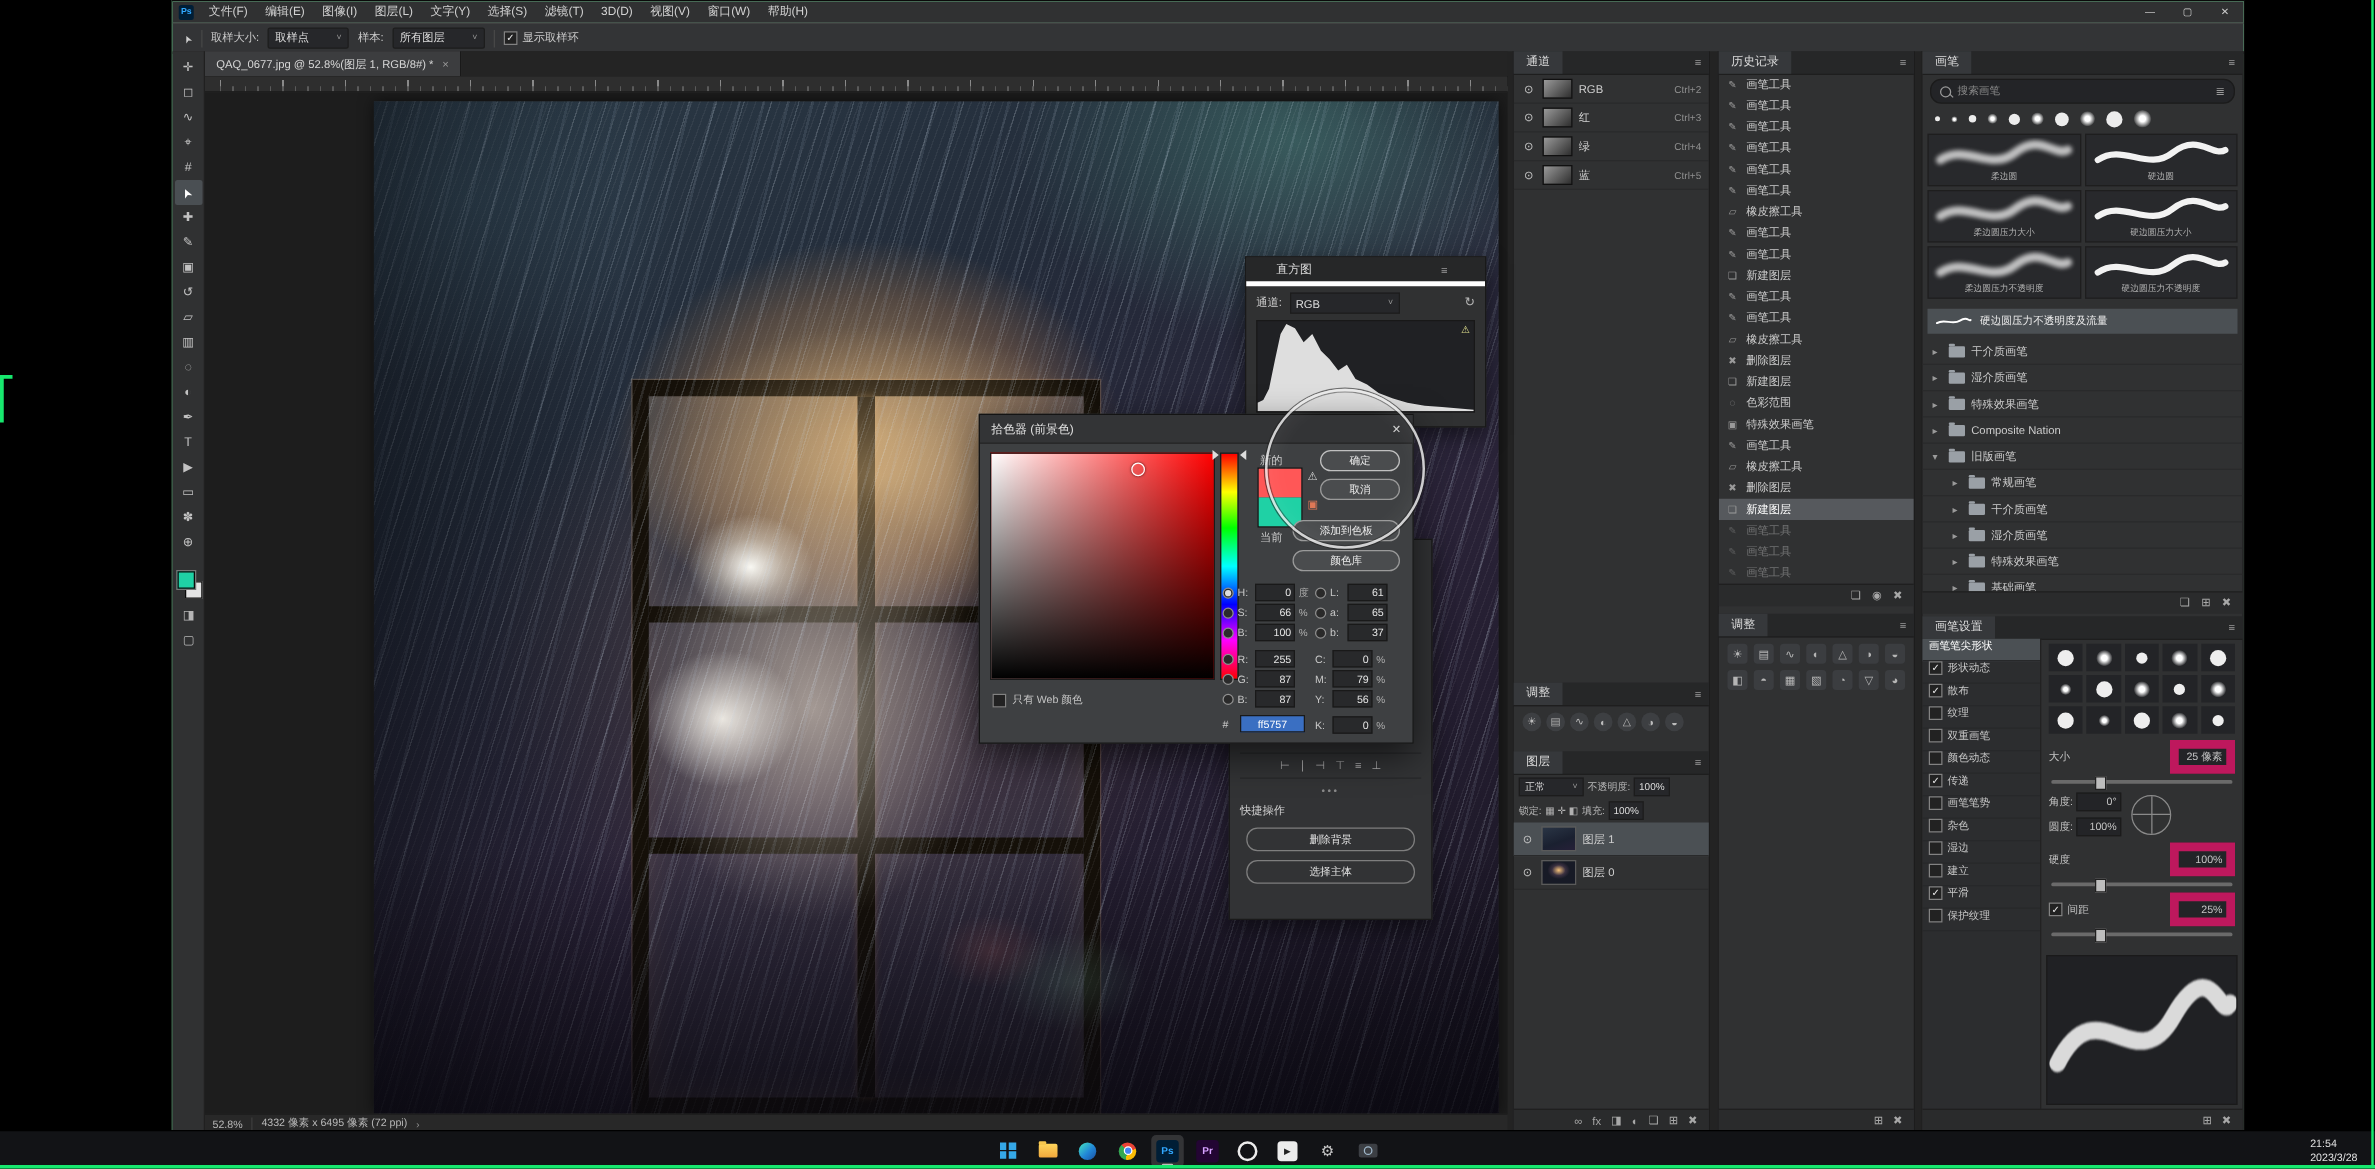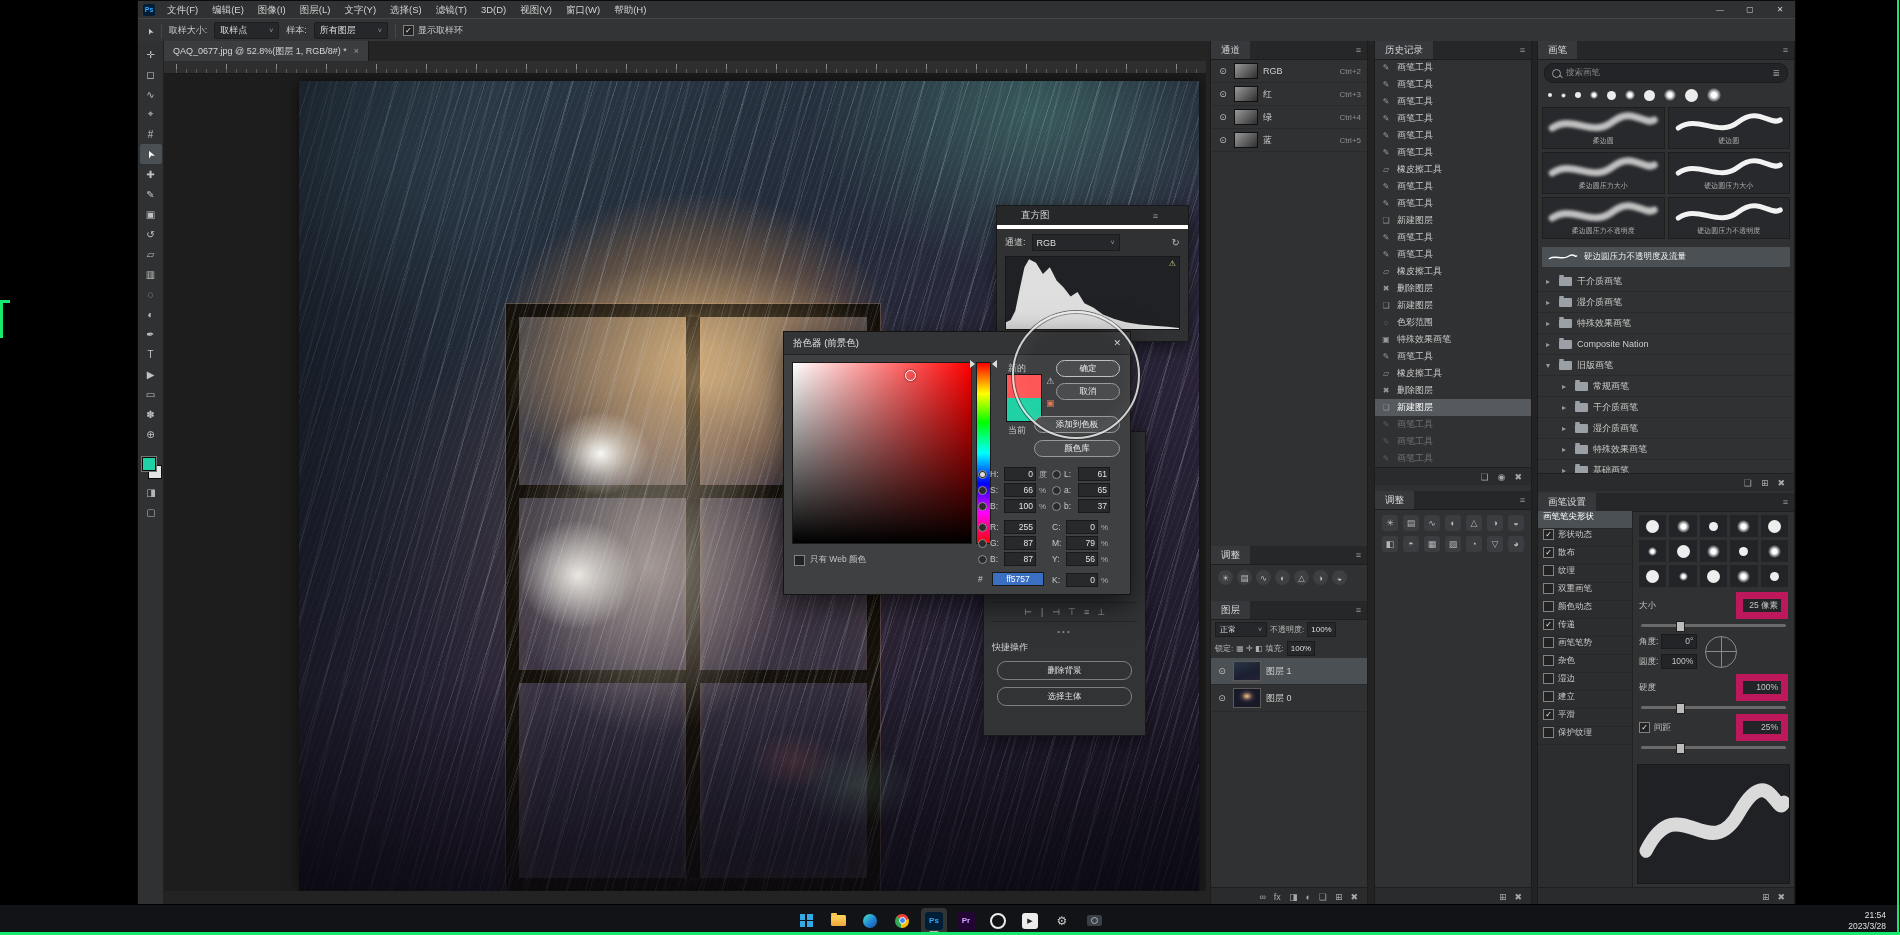--- a/index.html
+++ b/index.html
@@ -258,21 +258,21 @@
 .edge-ic{width:14px;height:14px;border-radius:50%;background:linear-gradient(135deg,#45e6c2 0%,#2186d7 55%,#1b4fa0 100%)}
 .chrome-ic{width:14px;height:14px;border-radius:50%;background:conic-gradient(from -45deg,#ea4335 0 33%,#fbbc05 33% 66%,#34a853 66% 100%);position:relative}
 .chrome-ic::after{content:"";position:absolute;inset:3.5px;background:#4285f4;border:1.5px solid #fff;border-radius:50%}
 .ps-ic{width:18px;height:18px;border-radius:3px;background:#001e36;color:#31a8ff;font-size:8px;font-weight:bold;display:flex;align-items:center;justify-content:center}
 .pr-ic{width:18px;height:18px;border-radius:3px;background:#230533;color:#d6a1ff;font-size:8px;font-weight:bold;display:flex;align-items:center;justify-content:center}
 .ring-ic{width:12px;height:12px;border-radius:50%;border:2.5px solid #ececec}
 .play-ic{width:16px;height:16px;border-radius:3px;background:#ececec;color:#222;font-size:7px;display:flex;align-items:center;justify-content:center}
 .gear-ic{color:#c9c9c9;font-size:12px}
 .cam-ic{width:15px;height:11px;background:#3c3f44;border-radius:2px;position:relative}
 .cam-ic::after{content:"";position:absolute;inset:2px 4px;border-radius:50%;border:1.5px solid #9fb6c9}
-.task-clock{position:absolute;right:14px;top:50%;transform:translateY(-50%);text-align:right;font-size:8.5px;color:#e0e0e0;line-height:1.3}
+.task-clock{position:absolute;right:14px;top:50%;transform:translateY(-50%);text-align:left;font-size:8.5px;color:#e0e0e0;line-height:1.3}
 </style>
 </head>
 <body>
 
 <div id="screen" data-name="screen">
 
   <div id="app" data-name="photoshop-window">
 
     <div class="titlebar" data-name="title-bar">
       <span class="ps-badge" data-name="photoshop-logo-icon">Ps</span>
@@ -427,20 +427,25 @@
             <i class="mull-v"></i>
               <i class="mull-h h1"></i>
               <i class="mull-h h2"></i>
           </div>
           <div class="art-figure" data-name="figure-glow-graphic"></div>
           <div class="art-rain" data-name="rain-overlay-graphic"></div>
           <div class="art-vig" data-name="vignette-graphic"></div>
         </div>
       </div>
 
+      <div class="statusbar" data-name="status-bar">
+        <span class="zoom" data-name="zoom-level">52.8%</span>
+        <span class="docinfo" data-name="document-info">4332 像素 x 6495 像素 (72 ppi)</span>
+        <span class="status-chev" data-name="status-menu-icon">›</span>
+      </div>
 
       <div class="dock dock1" data-name="panel-dock-channels-layers">
         <div class="ptabs">
           <span class="ptab" data-name="tab-channels">通道</span>
           <span class="pmenu" data-name="panel-menu-icon">≡</span>
         </div>
         <div data-name="channel-list">
 
             <div class="chrow" data-name="channel-row">
               <span class="eye" data-name="visibility-eye-icon">⊙</span>

